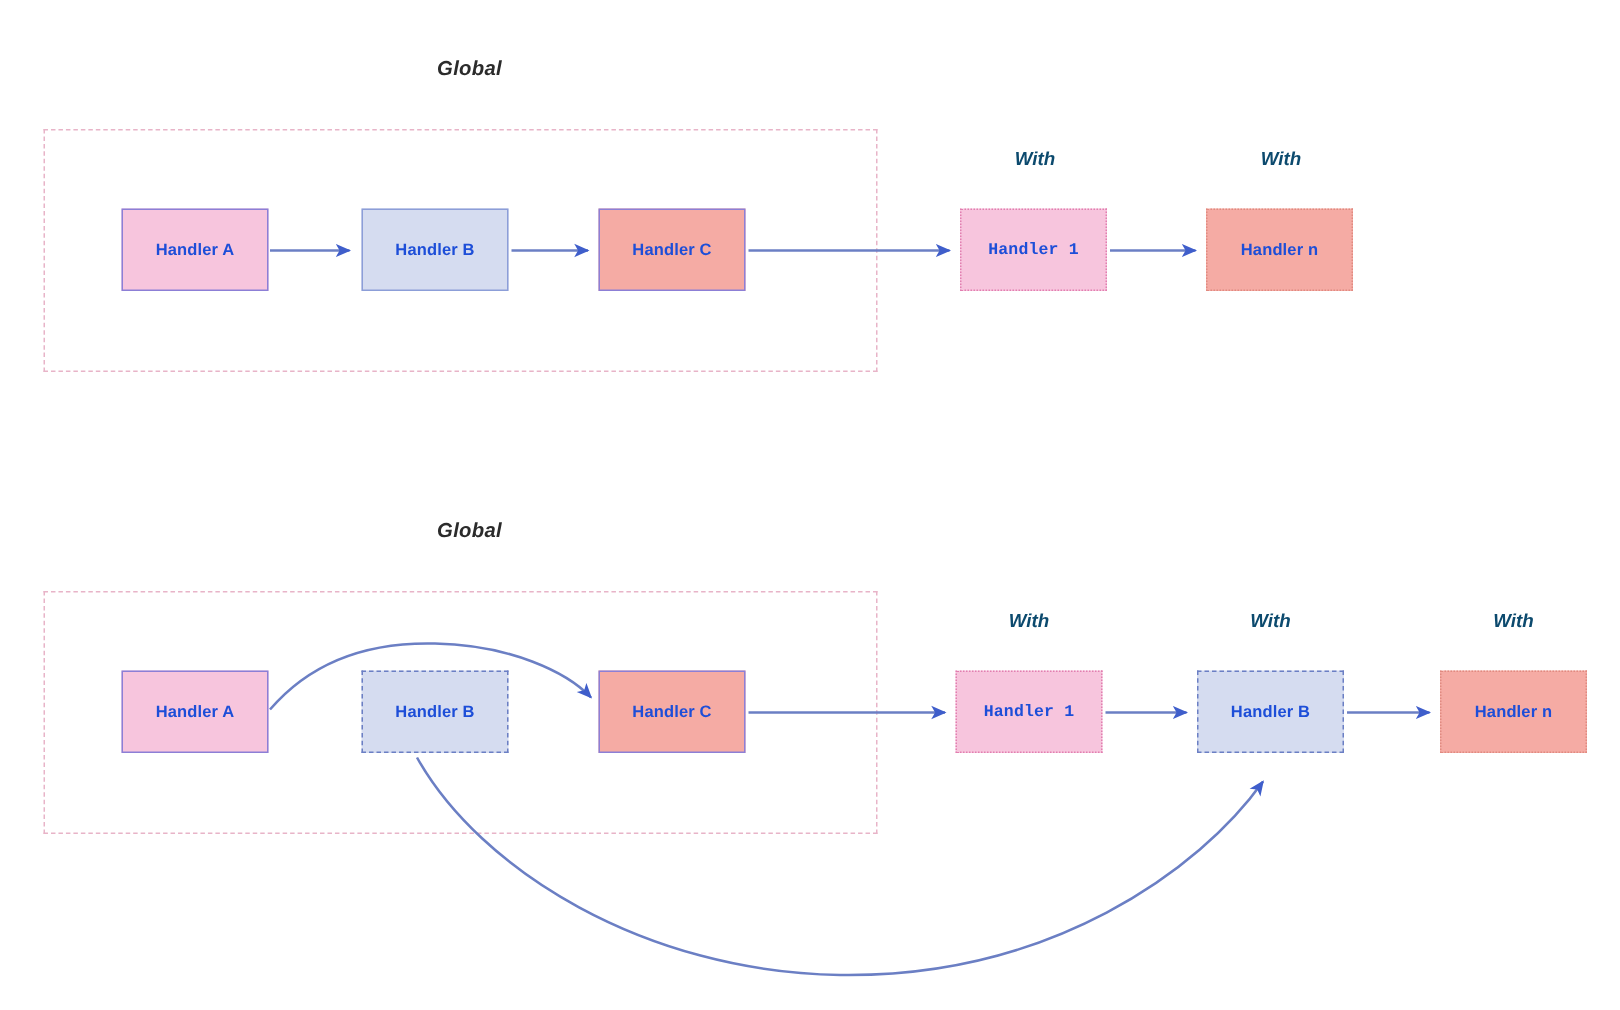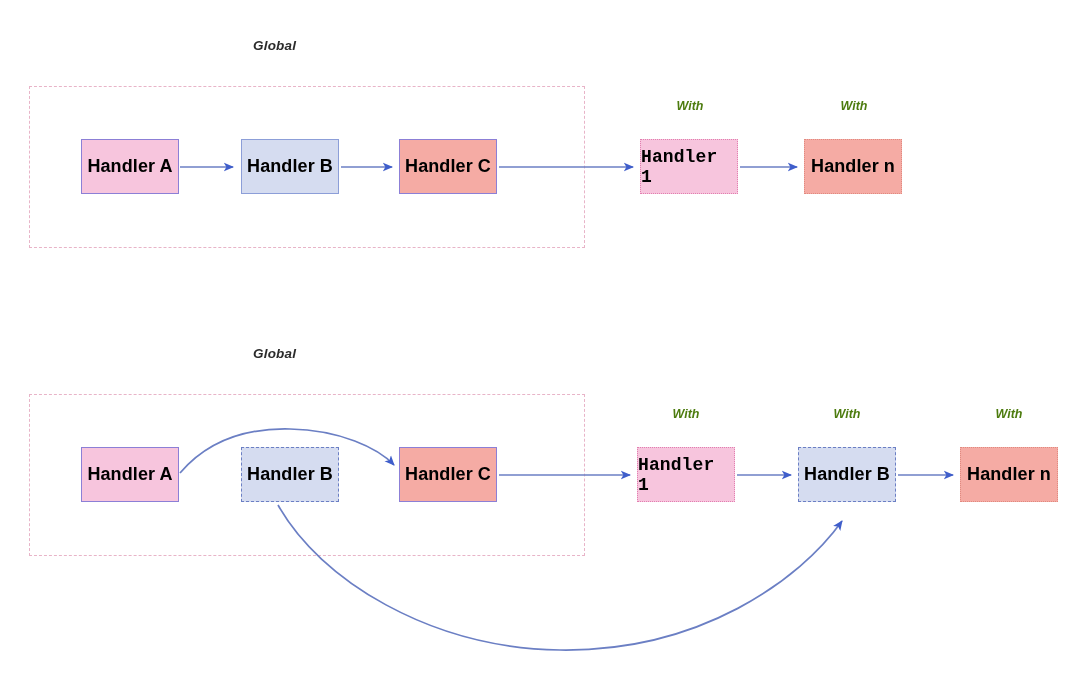--- a/index.html
+++ b/index.html
@@ -25,40 +25,41 @@
     box-sizing: border-box;
   }
   .group-label {
     position: absolute;
     font-size: 13.5px;
     font-weight: bold;
     font-style: italic;
     color: #2b2b2b;
     letter-spacing: 0.2px;
     white-space: nowrap;
+    text-align: center;
   }
   .node-label {
     position: absolute;
     font-size: 12.5px;
     font-weight: bold;
     font-style: italic;
-    color: #4d7c0f;
+    color: #0c4a6e;
     white-space: nowrap;
     text-align: center;
   }
   
   .node {
     position: absolute;
     box-sizing: border-box;
     display: flex;
     align-items: center;
     justify-content: center;
-    font-size: 18px;
+    font-size: 11px;
     font-weight: bold;
-    color: #000000;
+    color: #1d4ed8;
     letter-spacing: 0.1px;
   }
   .node.pink {
     background: #f7c5dd;
     border: 1.6px solid #8c7fd6;
   }
   .node.blue {
     background: #d5dcf0;
     border: 1.6px solid #8c9ed8;
   }

